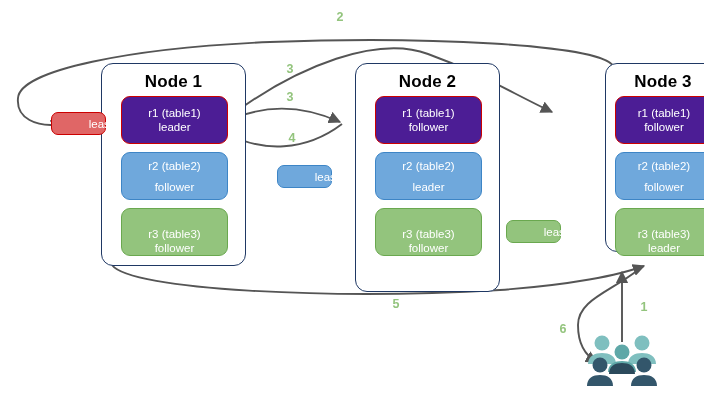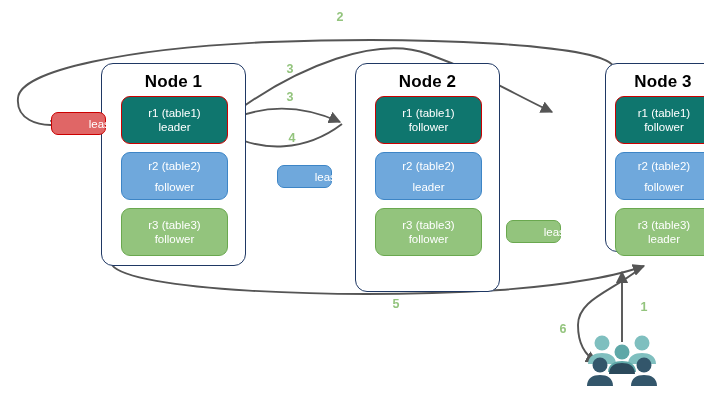--- a/index.html
+++ b/index.html
@@ -49,23 +49,23 @@
     border-radius: 9px;
     display: flex;
     flex-direction: column;
     align-items: center;
     justify-content: center;
     color: #ffffff;
     font-size: 11.5px;
     line-height: 14px;
     text-align: center;
   }
-  .replica.red   { background: #0f766e; border: 1.6px solid #cc0000; }
+  .replica.red   { background: #4c1d95; border: 1.6px solid #cc0000; }
   .replica.blue  { background: #6fa8dc; border: 1.6px solid #3d85c6; gap: 7px; }
-  .replica.green { background: #93c47d; border: 1.6px solid #6aa84f; }
+  .replica.green { background: #93c47d; border: 1.6px solid #6aa84f; justify-content: flex-end; }
 
   .lease {
     position: absolute;
     box-sizing: border-box;
     border-radius: 7px;
     display: flex;
     align-items: center;
     justify-content: center;
     color: #ffffff;
     font-size: 11.5px;

